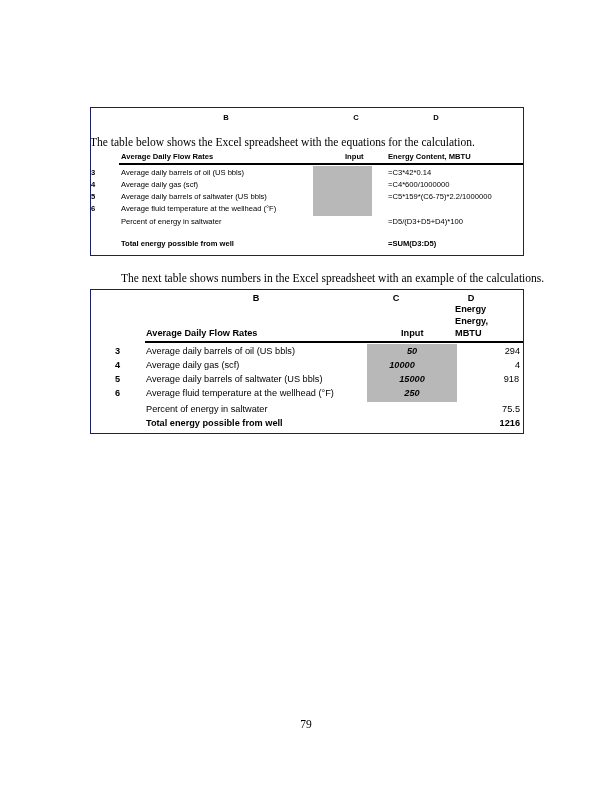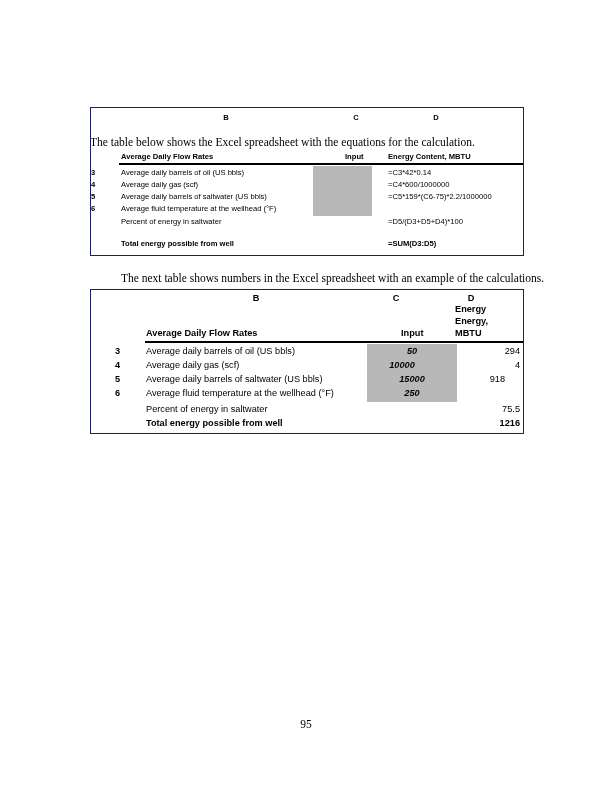--- a/index.html
+++ b/index.html
@@ -79,26 +79,26 @@
   <div class="cell right" style="right:3px;top:56px;">294</div>
 
   <div class="cell bold" style="left:24px;top:70px;">4</div>
   <div class="cell" style="left:55px;top:70px;">Average daily gas (scf)</div>
   <div class="cell bold center" style="left:276px;width:70px;top:70px;font-style:italic;">10000</div>
   <div class="cell right" style="right:3px;top:70px;">4</div>
 
   <div class="cell bold" style="left:24px;top:84px;">5</div>
   <div class="cell" style="left:55px;top:84px;">Average daily barrels of saltwater (US bbls)</div>
   <div class="cell bold center" style="left:276px;width:90px;top:84px;font-style:italic;">15000</div>
-  <div class="cell right" style="right:18px;top:84px;">918</div>
+  <div class="cell right" style="right:4px;top:84px;">918</div>
 
   <div class="cell bold" style="left:24px;top:98px;">6</div>
   <div class="cell" style="left:55px;top:98px;">Average fluid temperature at the wellhead (°F)</div>
   <div class="cell bold center" style="left:276px;width:90px;top:98px;font-style:italic;">250</div>
 
   <div class="cell" style="left:55px;top:114px;">Percent of energy in saltwater</div>
   <div class="cell right" style="right:3px;top:114px;margin-left:12px;">75.5</div>
 
   <div class="cell bold" style="left:55px;top:128px;">Total energy possible from well</div>
   <div class="cell bold right" style="right:3px;top:128px;">1216</div>
 </div>
 
-<div class="page-number">95</div>
+<div class="page-number">79</div>
 
 </body></html>

